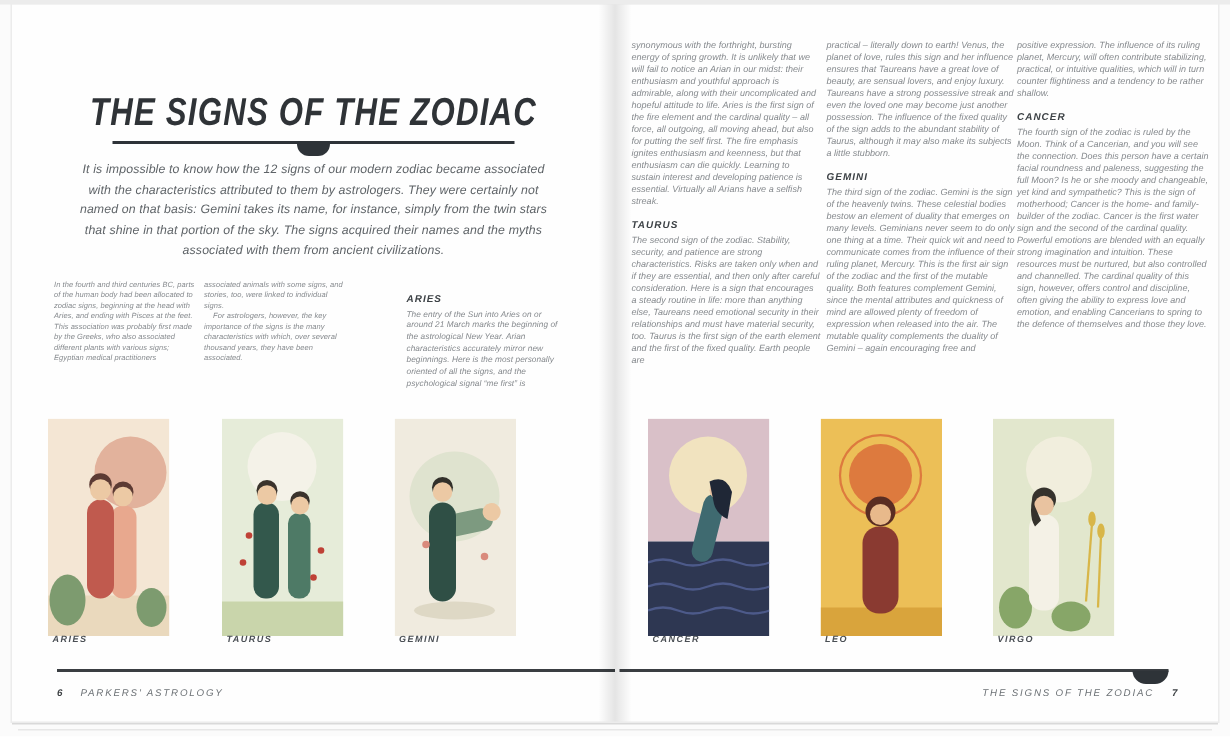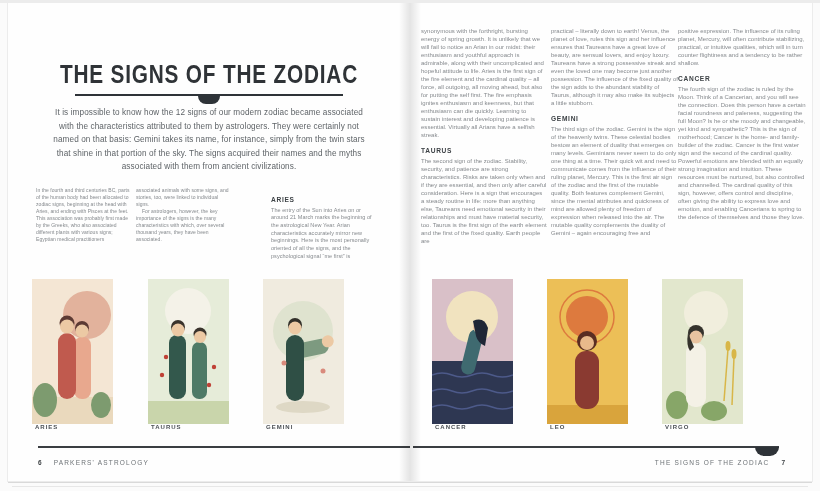--- a/index.html
+++ b/index.html
@@ -1,20 +1,20 @@
 <!DOCTYPE html>
 <html><head>
 <meta charset="utf-8">
 <style>
   * { margin:0; padding:0; box-sizing:border-box; }
   html,body { background:#ffffff; }
   body { font-family:"Liberation Sans", sans-serif; }
   .canvas { position:relative; width:820px; height:491px; background:#fbfbfb; overflow:hidden; }
   .top-strip { position:absolute; left:0; top:0; width:820px; height:3px; background:#ececec; }
-  .spread { position:absolute; left:8px; top:3px; width:804px; height:478px; background:#fefefe; outline:1px solid #ececec; }
+  .spread { position:absolute; left:8px; top:3px; width:804px; height:478px; background:#fefefe; outline:1px solid #ececec;font-style:italic; }
   .page { position:absolute; top:0; width:402px; height:478px; }
   .page-left { left:0; }
   .page-right { left:402px; }
   .gutter { position:absolute; left:391px; top:0; width:22px; height:478px;
             background:linear-gradient(90deg, rgba(0,0,0,0) 0%, rgba(0,0,0,0.10) 50%, rgba(0,0,0,0) 100%); }
   .edge-line-1 { position:absolute; left:8px; top:482px; width:804px; height:1px; background:#d9d9d9; }
   .edge-line-2 { position:absolute; left:12px; top:486px; width:796px; height:1px; background:#e7e7e7; }
 
   
   .title { position:absolute; left:0; top:56px; width:402px; text-align:center;

